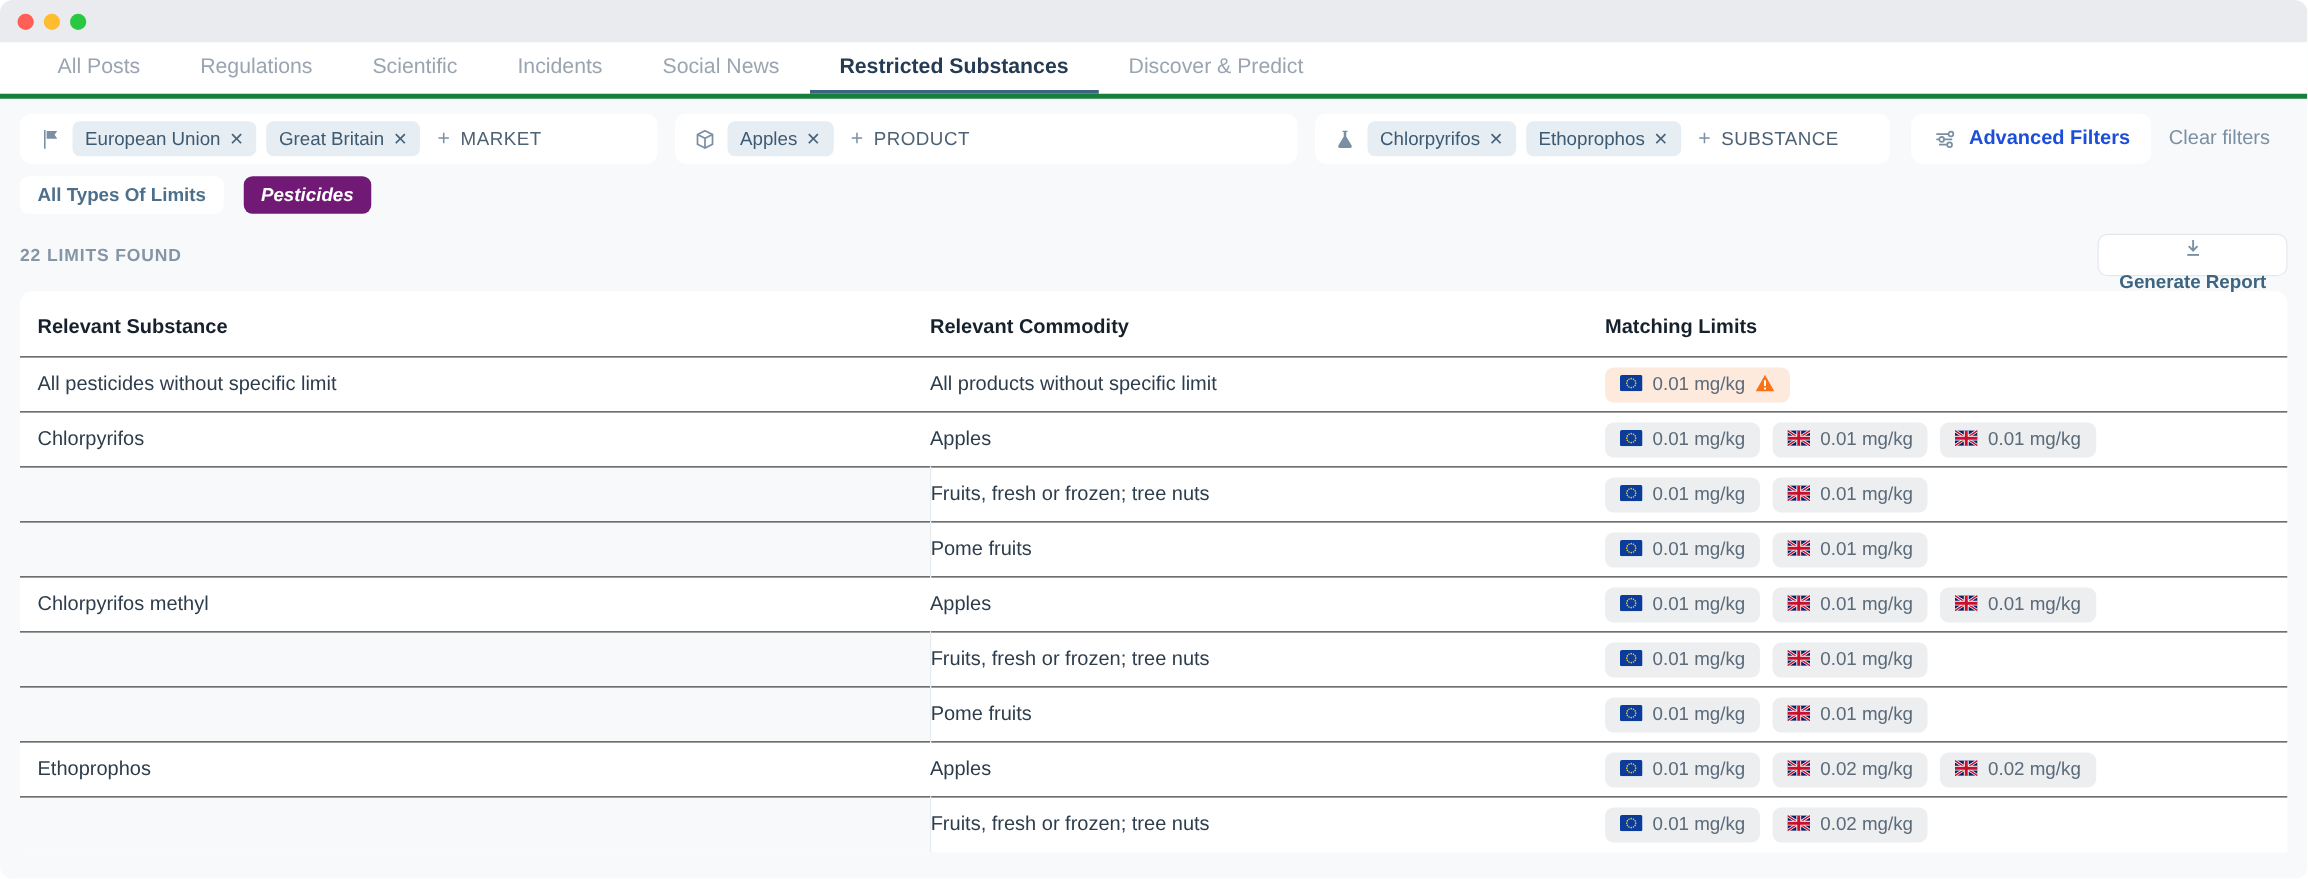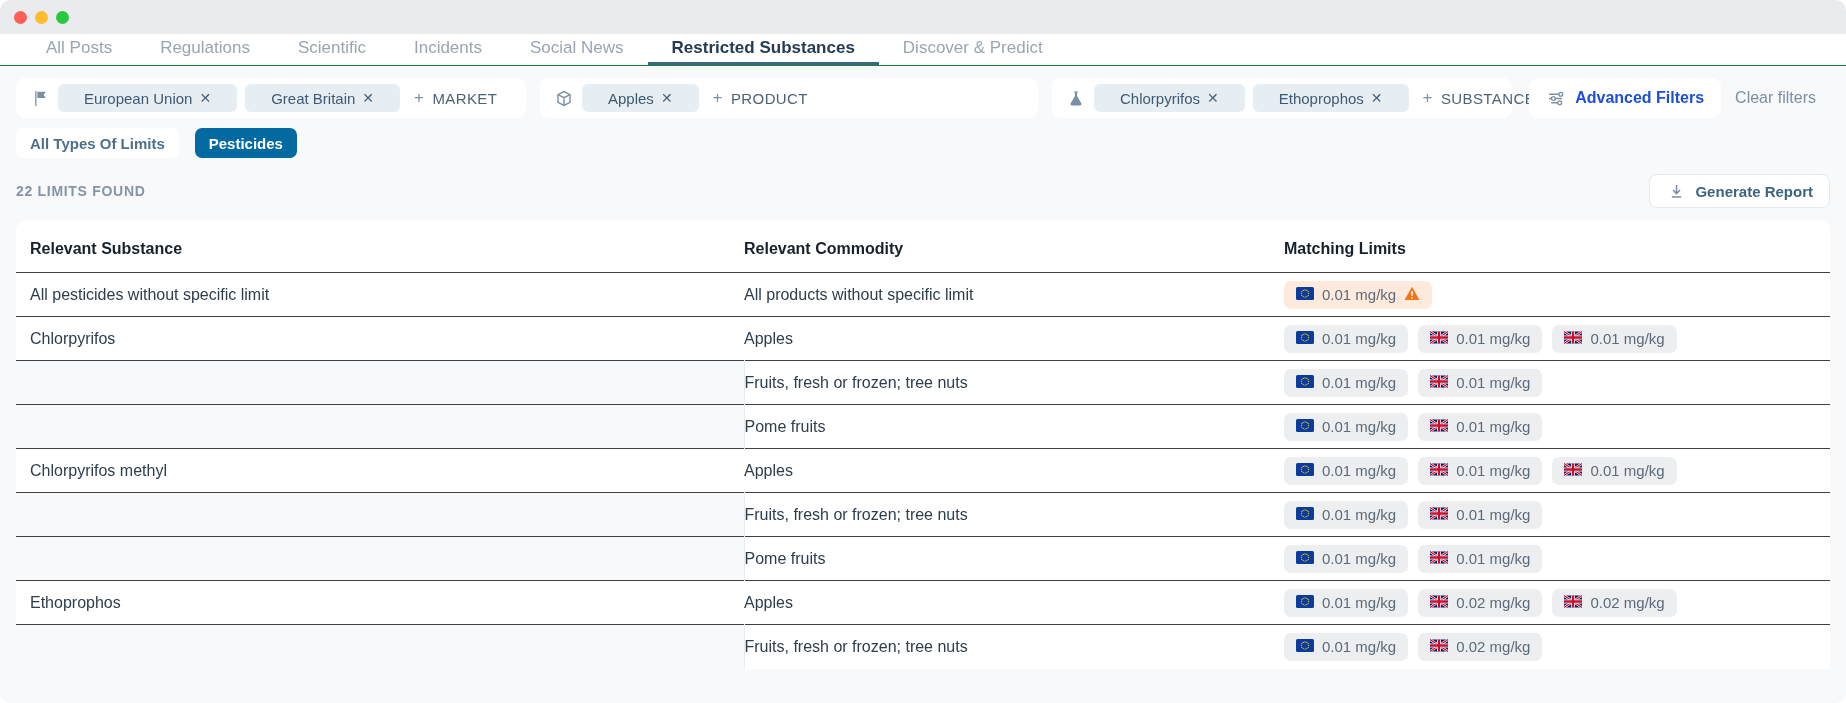--- a/index.html
+++ b/index.html
@@ -30,26 +30,26 @@
     border-top-left-radius: 10px;
     border-top-right-radius: 10px;
   }
   .dot { width: 13px; height: 13px; border-radius: 50%; margin-right: 8px; }
   .dot.red    { background: #ff5f57; }
   .dot.yellow { background: #febc2e; }
   .dot.green  { background: #28c840; }
 
   
   .tabbar {
-    height: 32px;
+    height: 45px;
     background: #ffffff;
     display: flex;
     align-items: stretch;
     padding-left: 22px;
-    border-bottom: 1px solid #15803d;
+    border-bottom: 4px solid #15803d;
   }
   .tab {
     display: flex;
     align-items: center;
     padding: 0 24px;
     font-size: 17px;
     color: #9aa5b1;
     cursor: pointer;
     border-bottom: 3px solid transparent;
     white-space: nowrap;
@@ -86,21 +86,21 @@
     color: #7b8fa3;
     flex: 0 0 auto;
   }
   .chip {
     background: #e6edf3;
     border-radius: 6px;
     height: 28px;
     display: inline-flex;
     align-items: center;
     gap: 7px;
-    padding: 0 26px;
+    padding: 0 10px;
     font-size: 15px;
     color: #3d5a73;
     white-space: nowrap;
     cursor: pointer;
   }
   .chip .x {
     font-size: 14px;
     color: #4a6party;
     color: #46637d;
     line-height: 1;
@@ -152,21 +152,21 @@
     border-radius: 7px;
     display: inline-flex;
     align-items: center;
     padding: 0 14px;
     font-size: 15px;
     font-weight: bold;
     cursor: pointer;
     white-space: nowrap;
   }
   .toggle.off { background: #ffffff; color: #4e6f8a; }
-  .toggle.on  { background: #0369a1; color: #ffffff; }
+  .toggle.on  { background: #701a75; color: #ffffff; font-style: italic; }
 
   
   .resultsrow {
     display: flex;
     align-items: center;
     padding: 16px 16px 0 16px;
   }
   .limitsfound {
     font-size: 14px;
     font-weight: bold;
@@ -181,20 +181,21 @@
     height: 34px;
     display: inline-flex;
     align-items: center;
     gap: 9px;
     padding: 0 16px;
     font-size: 15px;
     font-weight: bold;
     color: #3d6480;
     cursor: pointer;
     white-space: nowrap;
+    flex-direction: column;
   }
 
   
   .tablewrap {
     margin: 12px 16px 0 16px;
     background: #ffffff;
     border-radius: 10px 10px 0 0;
     overflow: hidden;
   }
   table { width: 100%; border-collapse: collapse; table-layout: fixed; }

